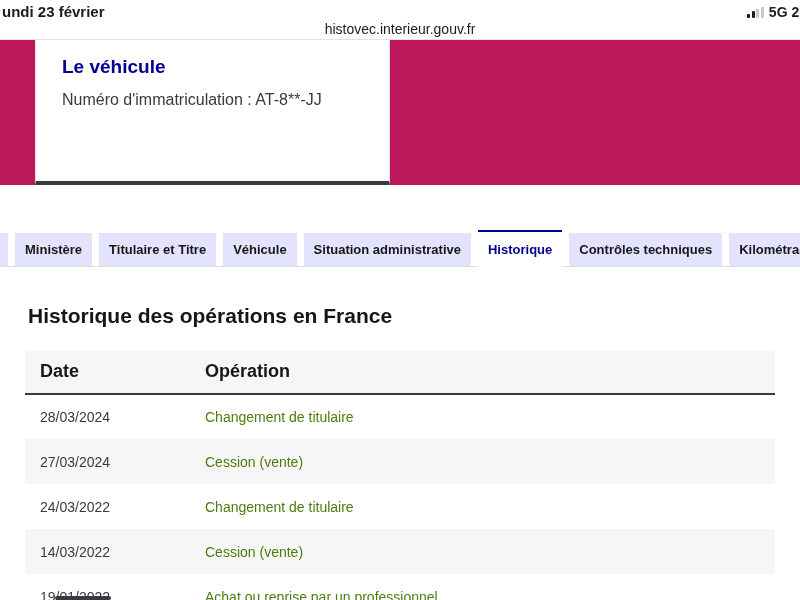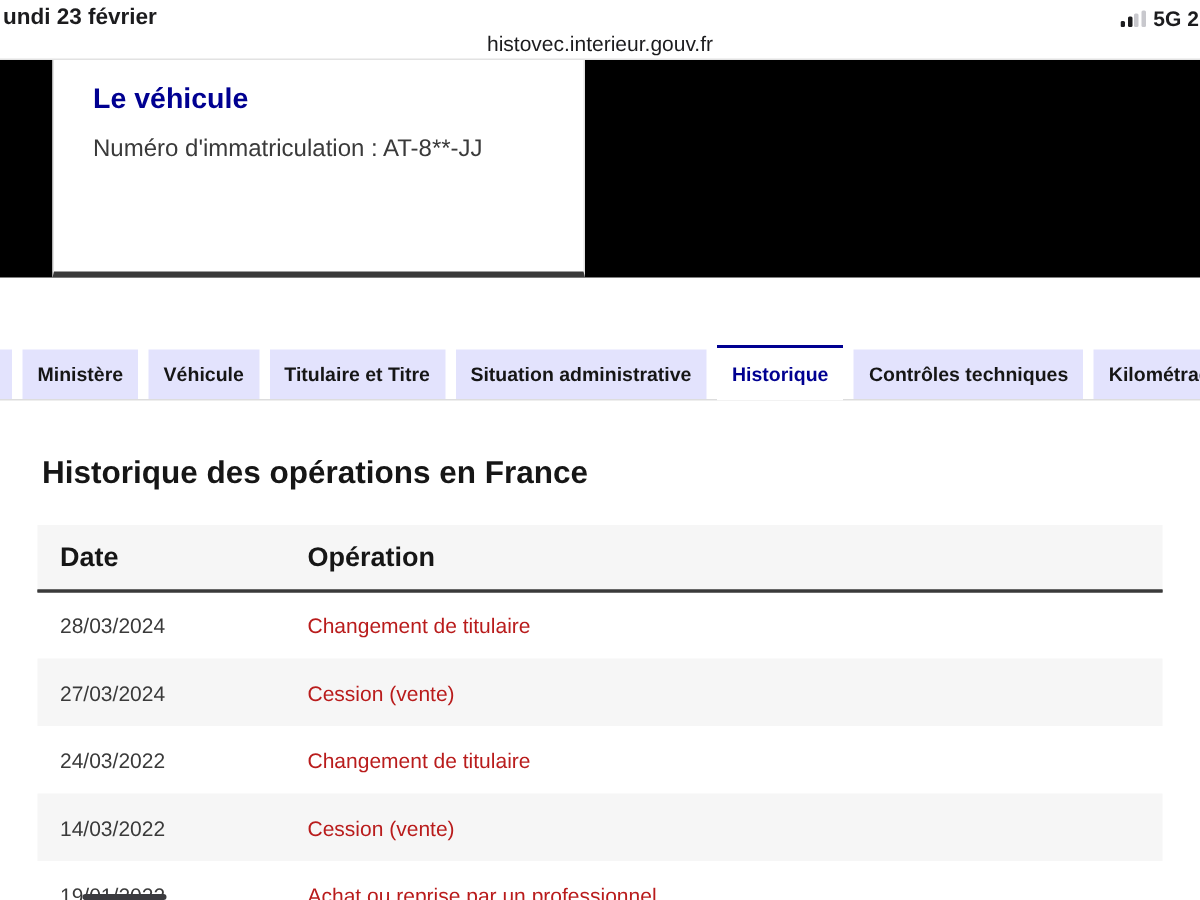--- a/index.html
+++ b/index.html
@@ -30,21 +30,21 @@
   }
   .signal { display: flex; align-items: flex-end; gap: 1.5px; height: 11px; }
   .signal i { display: block; width: 3px; border-radius: 1px; background: #1c1c1e; }
   .signal i:nth-child(1) { height: 4px; }
   .signal i:nth-child(2) { height: 7px; }
   .signal i:nth-child(3) { height: 9px;  background: #c8c8cd; }
   .signal i:nth-child(4) { height: 11px; background: #c8c8cd; }
   .status-net { font-size: 14px; font-weight: 600; color: #1c1c1e; white-space: nowrap; }
 
   
-  .cards { position: absolute; top: 40px; left: 0; width: 800px; height: 145px; background: #000000; }
+  .cards { position: absolute; top: 40px; left: 0; width: 800px; height: 145px; background: #be185d; }
   .card {
     position: absolute; top: 0; height: 145px; width: 355px;
     background: #fff;
     border-left: 1px solid #e3e3e3; border-right: 1px solid #e3e3e3;
     border-bottom: 4px solid #3a3a3a;
     padding: 14px 26px 0 26px;
   }
   .card.card-1 { left: 35px; }
   .card.card-2 { left: 410px; }
   .card-title {
@@ -91,21 +91,21 @@
   table.ops col.c-date { width: 165px; }
   table.ops th {
     background: #f6f6f6; text-align: left;
     font-size: 18px; font-weight: bold; color: #161616;
     height: 44px; padding: 0 0 0 15px;
     border-bottom: 2px solid #3a3a3a;
   }
   table.ops td { height: 45px; padding: 0 0 0 15px; font-size: 14px; }
   table.ops tr.alt td { background: #f6f6f6; }
   td.cell-date { color: #3a3a3a; }
-  a.op-link { color: #b91c1c; text-decoration: none; cursor: pointer; }
+  a.op-link { color: #4d7c0f; text-decoration: none; cursor: pointer; }
 
   
   .scroll-indicator {
     position: absolute; left: 55px; bottom: 0; width: 56px; height: 4px;
     background: #3b3b3f; border-radius: 2px;
   }
 </style>
 </head>
 <body>
 
@@ -128,22 +128,22 @@
   <div class="cards">
     <div class="card card-1">
       <div class="card-title">Le véhicule</div>
       <div class="card-body">Numéro d'immatriculation : AT-8**-JJ</div>
     </div>
   </div>
 
   <div class="tabbar">
     <div class="tab tab-sliver"></div>
     <div class="tab">Ministère</div>
+    <div class="tab">Titulaire et Titre</div>
     <div class="tab">Véhicule</div>
-    <div class="tab">Titulaire et Titre</div>
     <div class="tab">Situation administrative</div>
     <div class="tab active">Historique</div>
     <div class="tab">Contrôles techniques</div>
     <div class="tab">Kilométrage</div>
   </div>
 
   <div class="panel">
     <h1>Historique des opérations en France</h1>
 
     <table class="ops">

